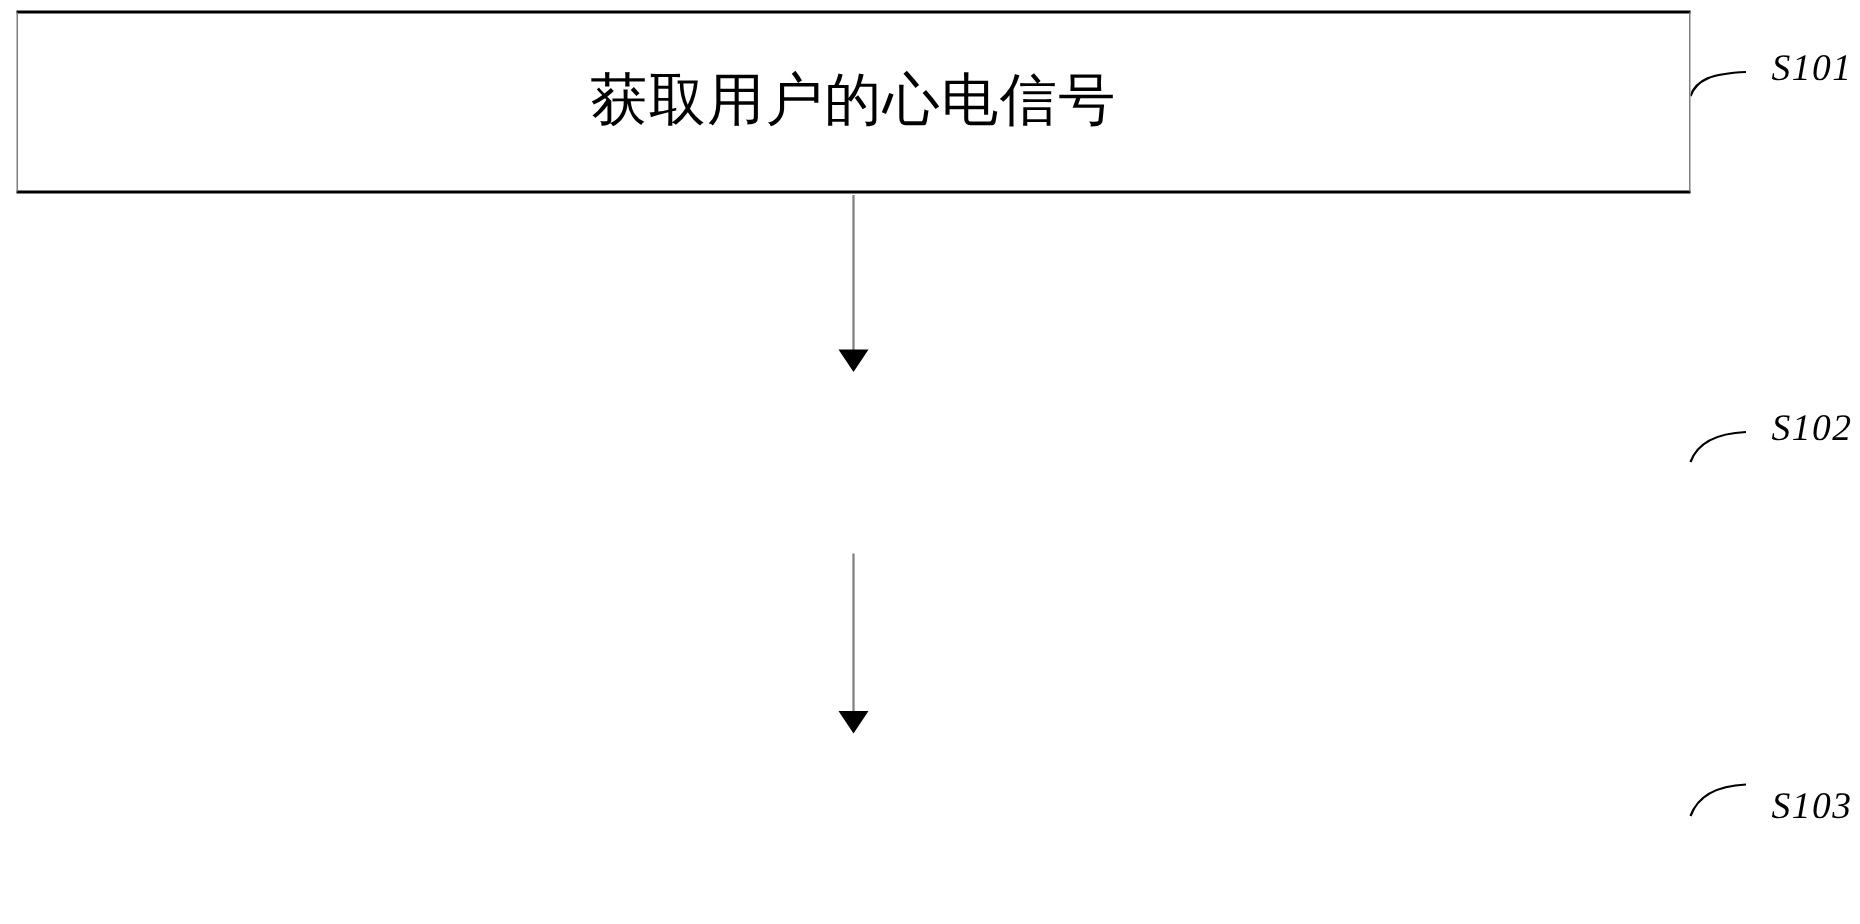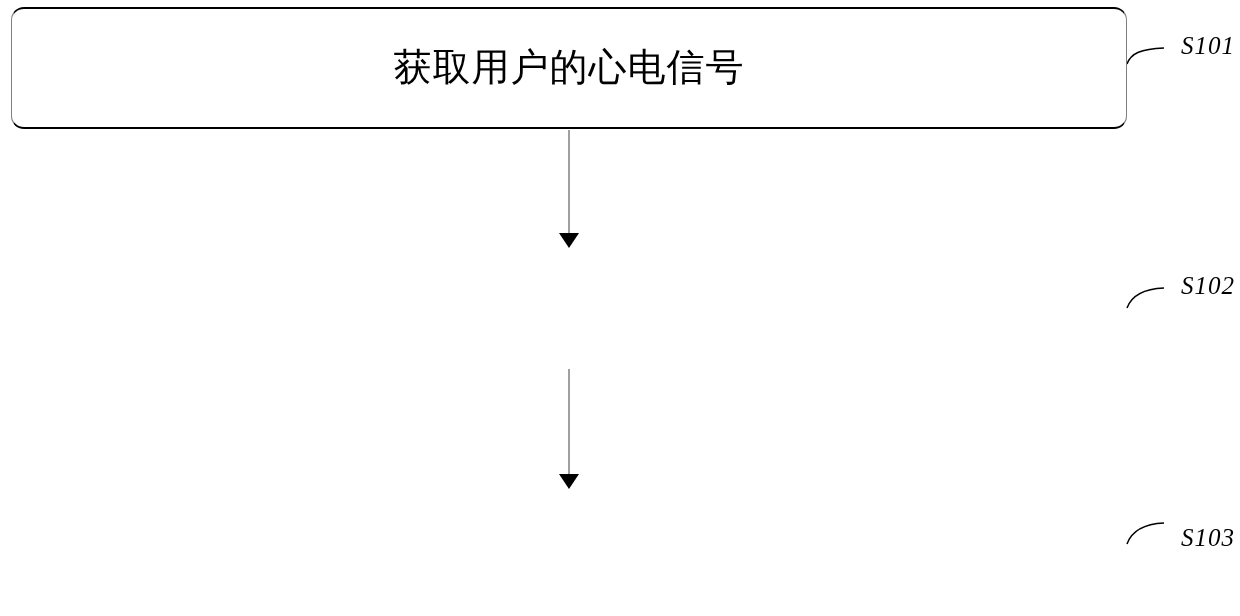--- a/index.html
+++ b/index.html
@@ -31,21 +31,20 @@
     left: 11px;
     width: 1116px;
     box-sizing: border-box;
     background: #ffffff;
     border-style: solid;
     border-color: #000000 #7f7f7f #000000 #7f7f7f;
     border-width: 2px 1px 2px 1px;
     display: flex;
     align-items: center;
     justify-content: center;
-    border-radius: 13px;
   }
   .step-box .step-text {
     font-size: 38px;
     line-height: 1.15;
     letter-spacing: 1px;
     white-space: nowrap;
     text-align: center;
   }
   #box-s101 { top: 7px;   height: 122px; }
   #box-s102 { top: 248px; height: 120px; }

